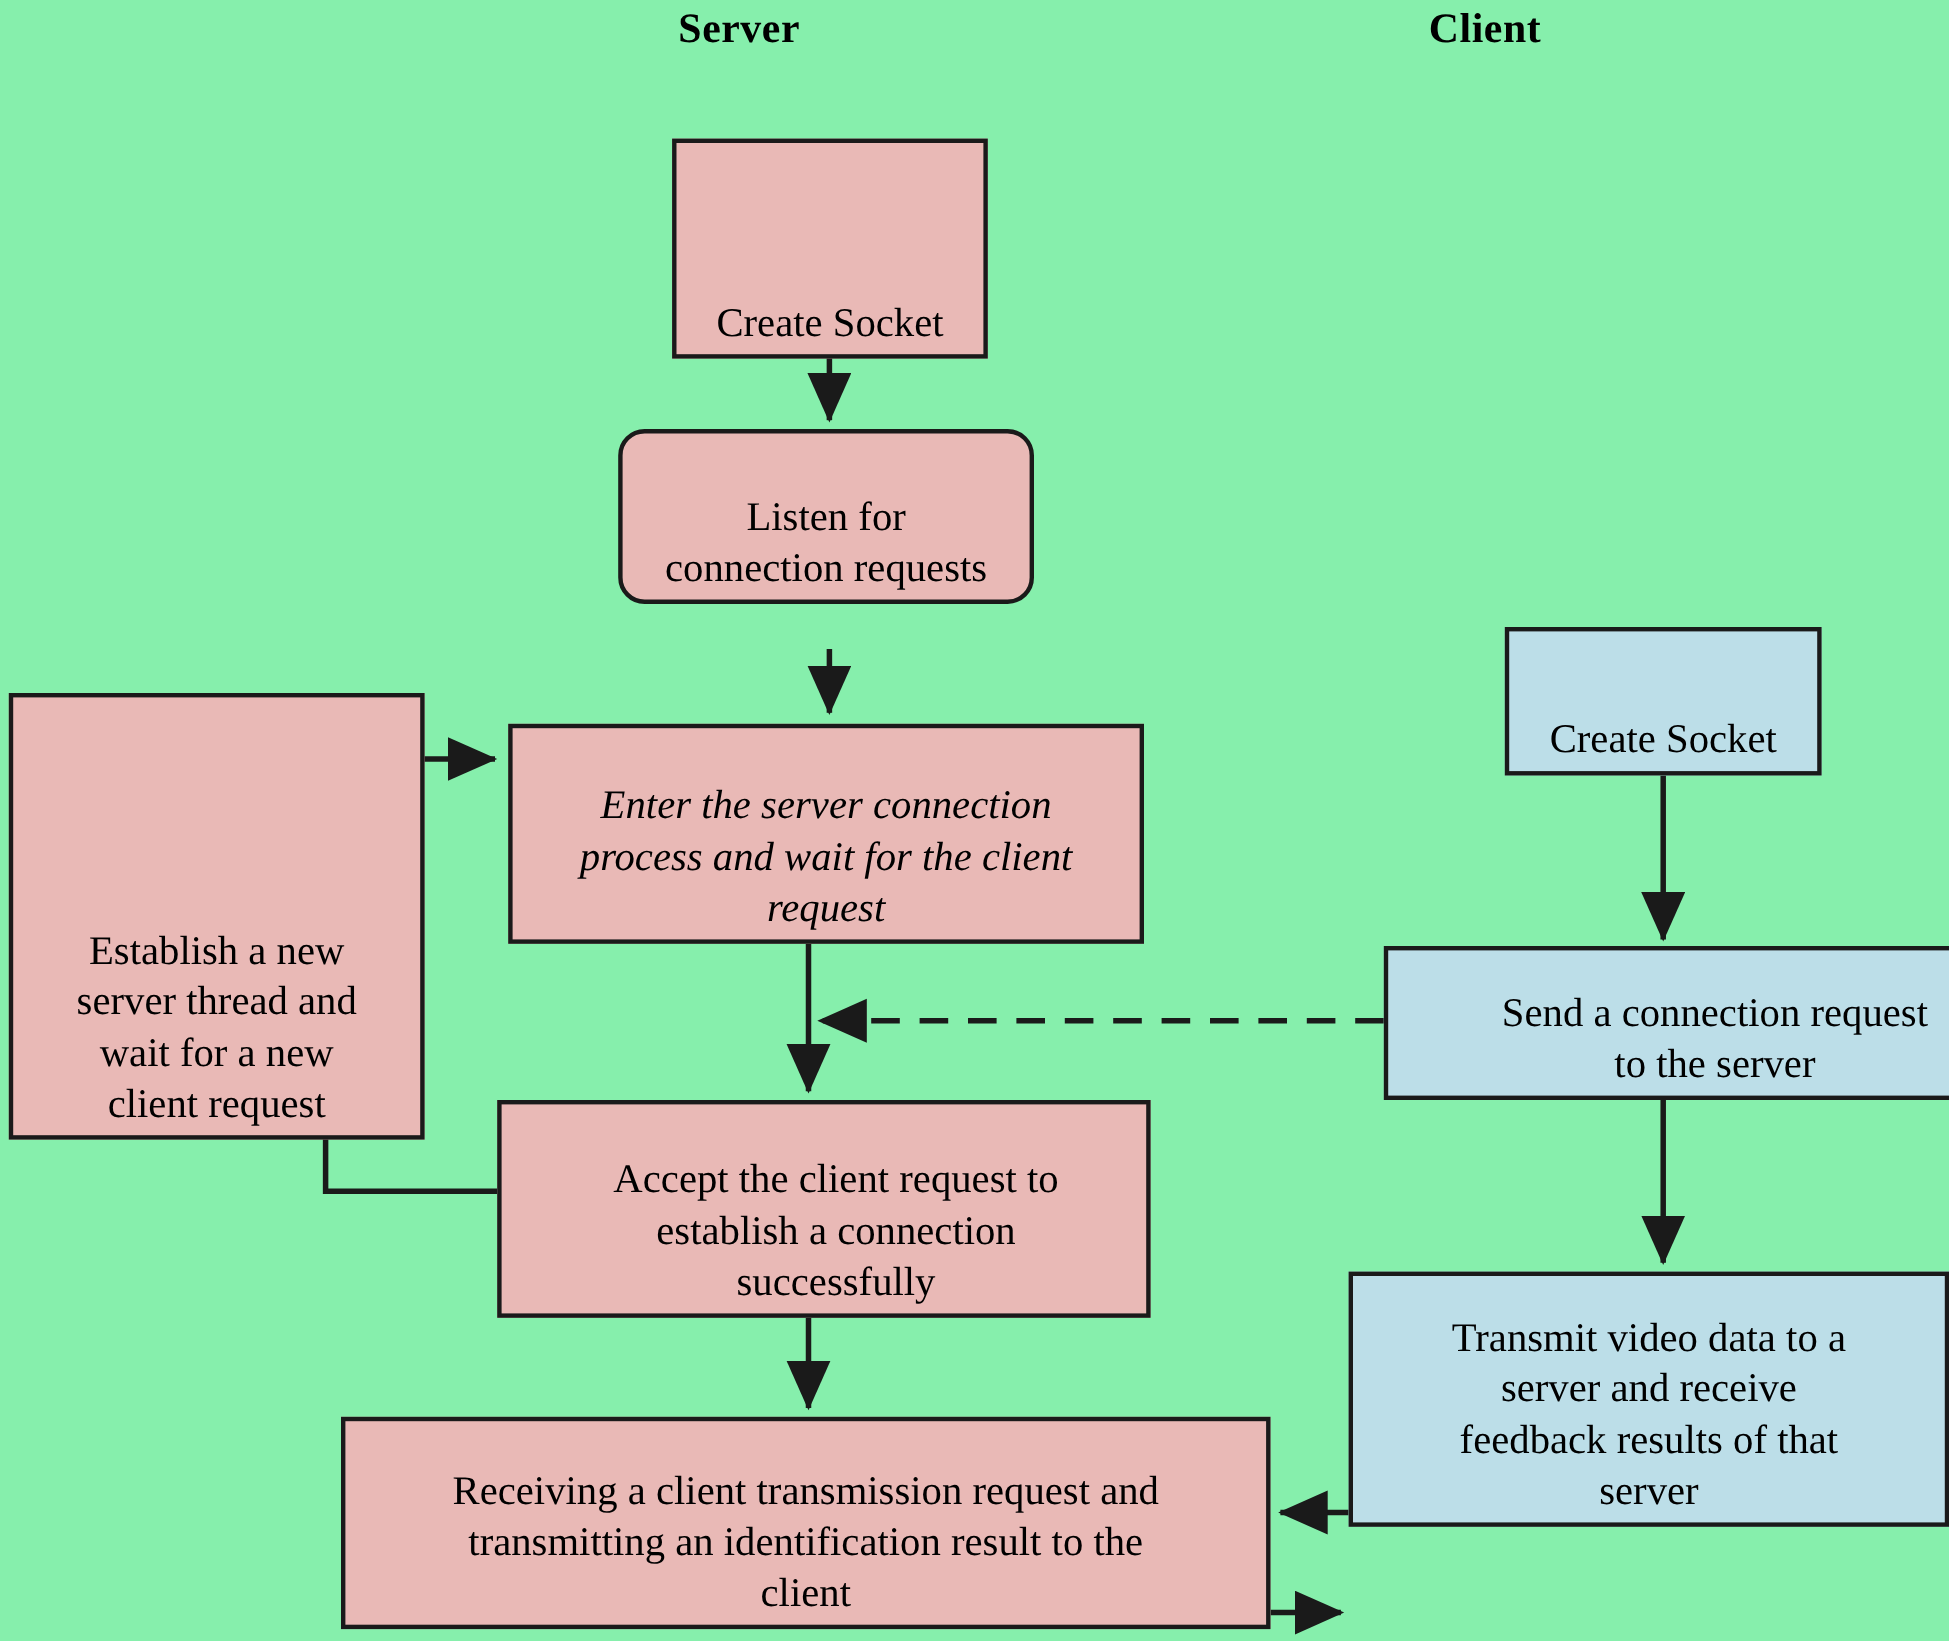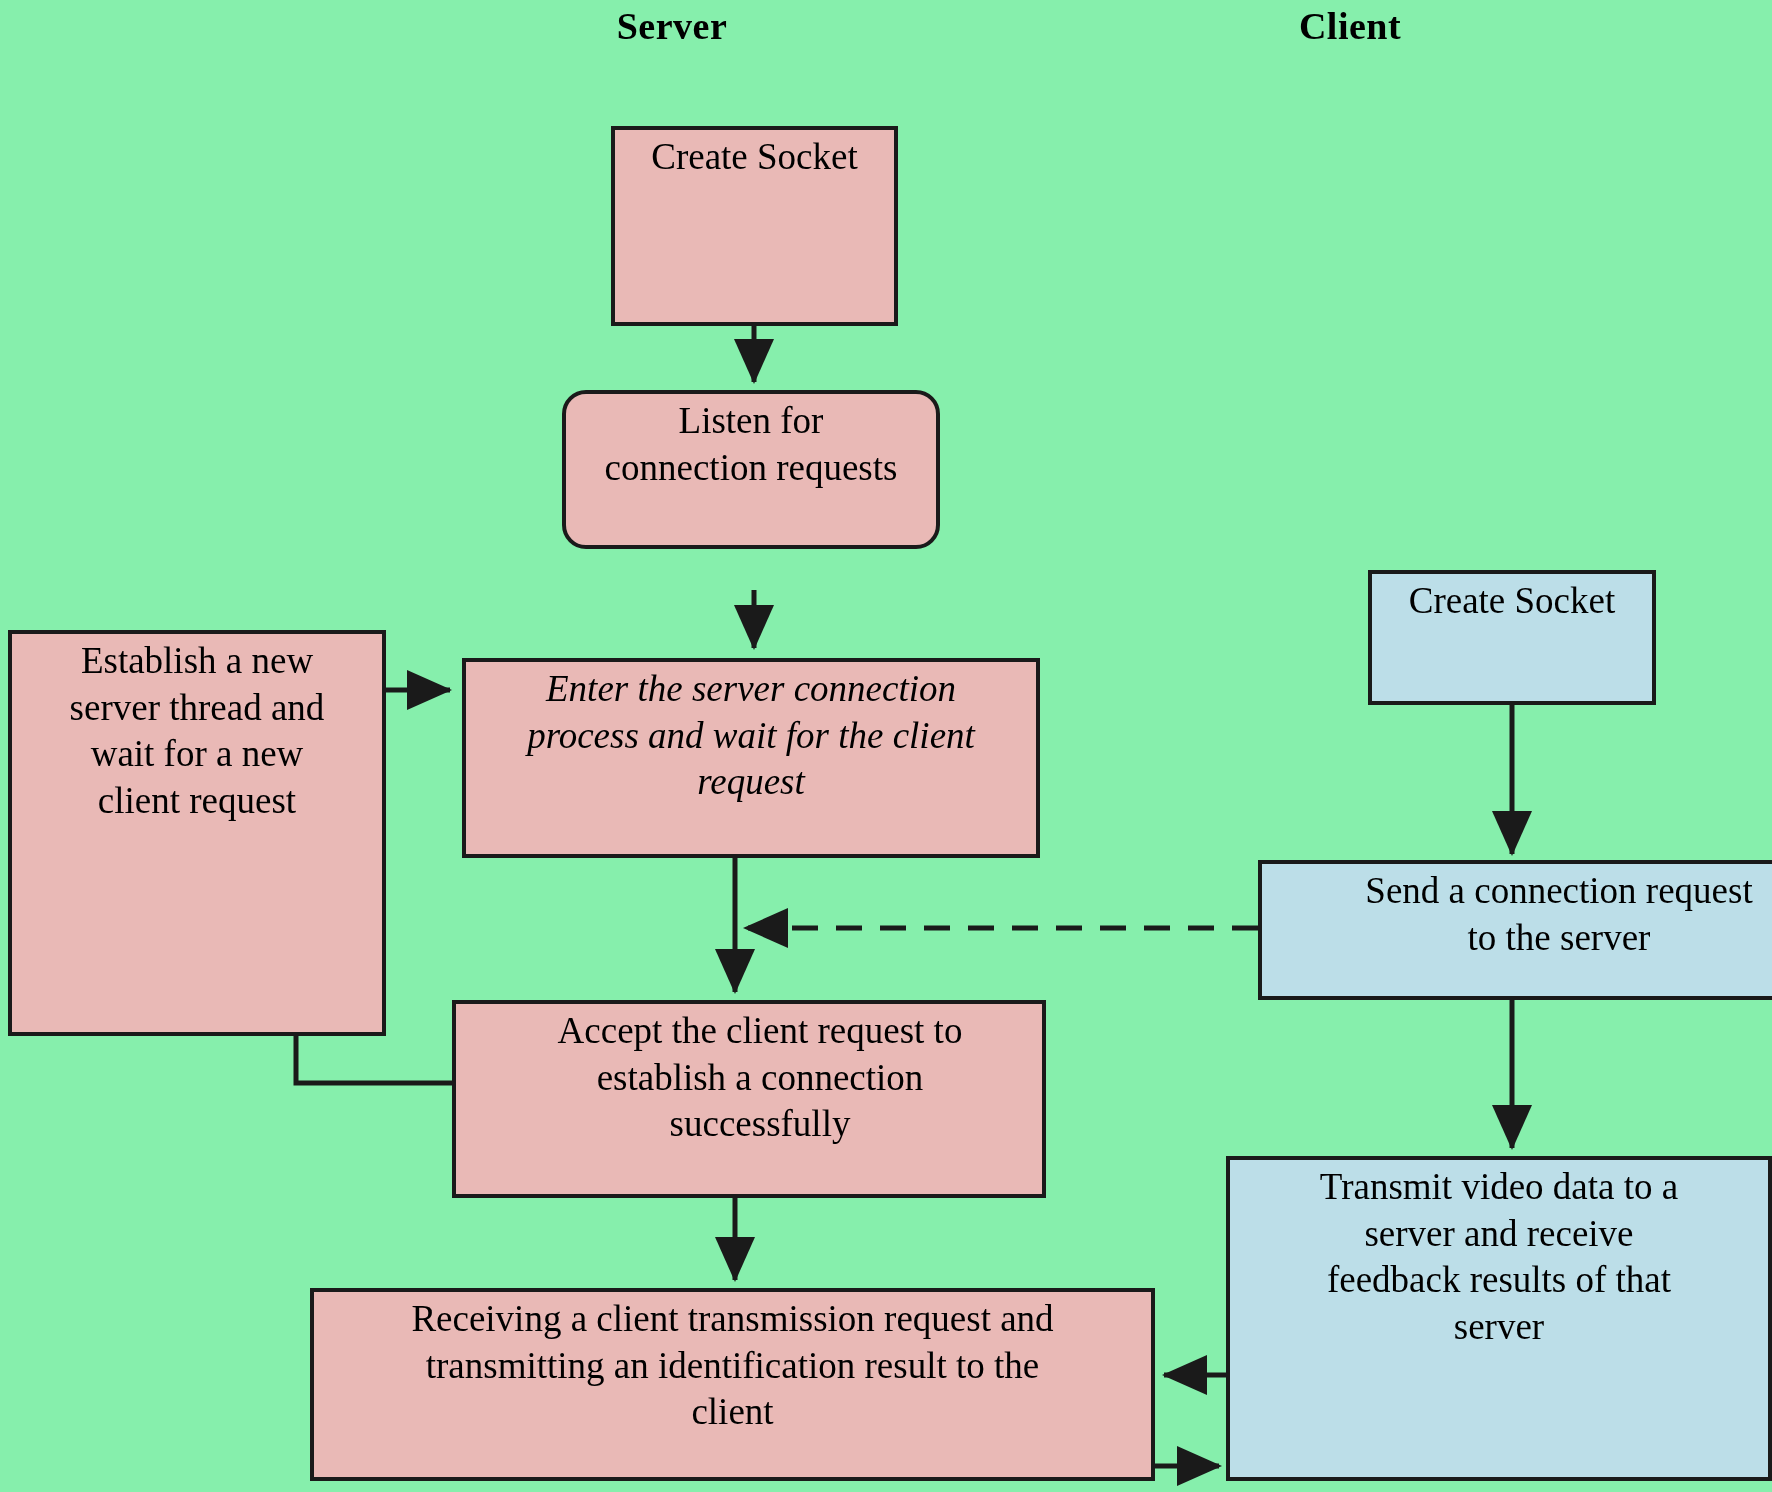--- a/index.html
+++ b/index.html
@@ -22,21 +22,21 @@
     color: #000000;
     text-align: center;
     white-space: nowrap;
     letter-spacing: 0.5px;
   }
   .node {
     position: absolute;
     box-sizing: border-box;
     border: 4px solid #1a1a1a;
     display: flex;
-    align-items: flex-start;
+    align-items: flex-end;
     justify-content: center;
     text-align: center;
     color: #000000;
     font-size: 37px;
     line-height: 1.26;
     padding: 4px 10px;
   }
   .node.server { background: #e9b9b6; }
   .node.client { background: #bcdee8; }
   .node .label { display: block; width: 100%; }
@@ -146,17 +146,17 @@
   </div>
 
   <div class="node client" style="left:1368px; top:570px; width:288px; height:135px;">
     <span class="label">Create Socket</span>
   </div>
 
   <div class="node client" style="left:1258px; top:860px; width:602px; height:140px;">
     <span class="label">Send a connection request<br>to the server</span>
   </div>
 
-  <div class="node client" style="left:1226px; top:1156px; width:546px; height:325px;">
+  <div class="node client" style="left:1226px; top:1156px; width:546px; height:232px;">
     <span class="label">Transmit video data to a<br>server and receive<br>feedback results of that<br>server</span>
   </div>
 
 </div>
 
 </body></html>

